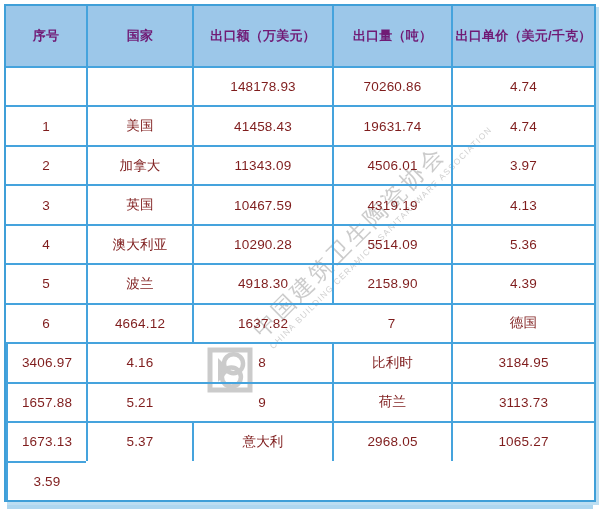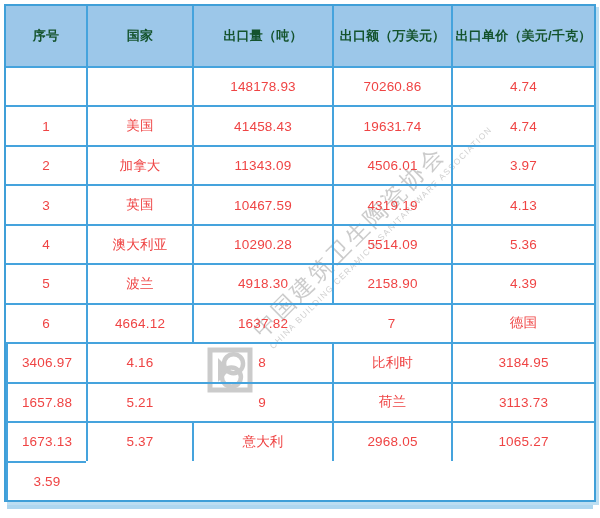--- a/index.html
+++ b/index.html
@@ -15,27 +15,27 @@
   }
   .grid {
     position:relative; z-index:2;
     display:grid; width:100%; height:100%;
     grid-template-columns:80px 106px 140px 119px 1fr;
     grid-template-rows:60px repeat(11, 1fr);
   }
   .c {
     display:flex; align-items:center; justify-content:center;
     border-left:2px solid #45a3dd; border-top:2px solid #45a3dd;
-    font-size:13.5px; color:#ef4444; background:transparent;
+    font-size:13.5px; color:#7f1d1d; background:transparent;
     letter-spacing:0.2px; white-space:nowrap;
   }
   .col0 { border-left:none; }
   .h {
     border-top:none; background:#9cc7e9;
-    font-weight:bold; font-size:13px; color:#14532d;
+    font-weight:bold; font-size:13px; color:#701a75;
   }
   .watermark {
     position:absolute; z-index:1; left:189px; top:329px;
     width:370px; height:70px;
     display:flex; align-items:center;
     transform:rotate(-45deg); transform-origin:35px 35px;
     pointer-events:none; opacity:0.9;
   }
   .wm-logo { flex:0 0 auto; }
   .wm-text { margin-left:10px; display:flex; flex-direction:column; }
@@ -62,22 +62,22 @@
     </svg>
     <div class="wm-text">
       <span class="wm-cn">中国建筑卫生陶瓷协会</span>
       <span class="wm-en">CHINA BUILDING CERAMIC &amp; SANITARYWARE ASSOCIATION</span>
     </div>
   </div>
 
   <div class="grid">
     <div class="c h col0">序号</div>
     <div class="c h">国家</div>
+    <div class="c h">出口额（万美元）</div>
     <div class="c h">出口量（吨）</div>
-    <div class="c h">出口额（万美元）</div>
     <div class="c h">出口单价（美元/千克）</div>
 
   <div class="c col0"></div>
       <div class="c"></div>
       <div class="c">148178.93</div>
       <div class="c">70260.86</div>
       <div class="c">4.74</div>
       <div class="c col0">1</div>
       <div class="c">美国</div>
       <div class="c">41458.43</div>

